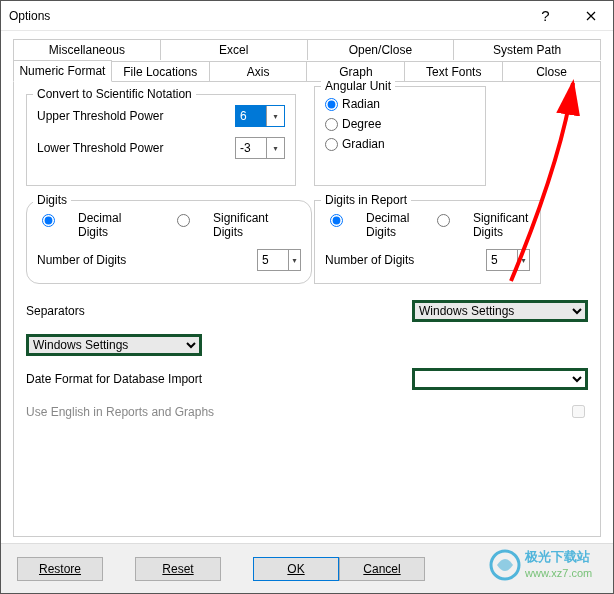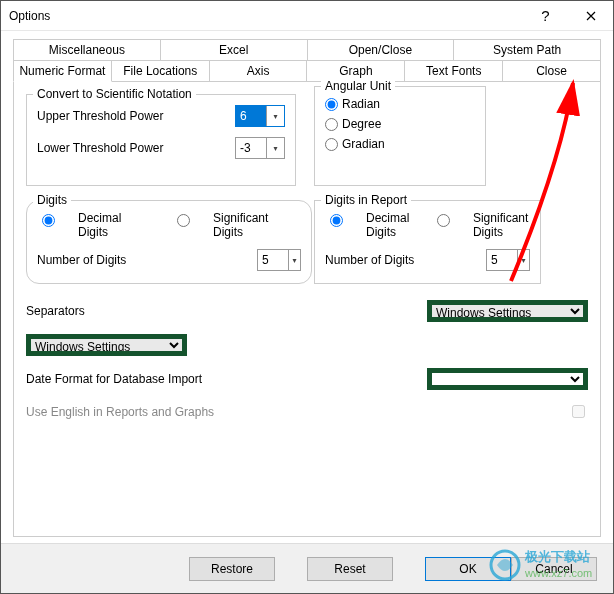--- a/index.html
+++ b/index.html
@@ -35,20 +35,21 @@
     font-size: 13px;
   }
   .titlebar .winbtn.help { font-size: 15px; }
   .titlebar .winbtn.close svg { width:10px; height:10px; }
   
   .tabs-area {
     margin: 8px 12px 0 12px;
   }
   .tabrow {
     display: flex;
+    align-items: flex-end;
   }
   .tab {
     flex: 1;
     border: 1px solid #ccc;
     border-bottom: none;
     padding: 3px 0;
     text-align: center;
     background: #fff;
     margin-left: -1px;
     cursor: default;
@@ -135,39 +136,39 @@
     display:flex; align-items:flex-start; gap:20px;
   }
   
   .formrow {
     position:absolute;
     display:flex; align-items:center;
     left:12px; right:12px;
   }
   .formrow .lbl { width: 290px; }
   select.combo {
-    height:22px; width:161px;
+    height:22px; width:176px;
     font-size:12px;
-    border:5px solid #14532d;
+    border:3px solid #14532d;
     background:#e9e9e9;
   }
   select.combo.blank { background:#fff; }
   input.chk { width:13px; height:13px; }
   .disabled { color:#888; }
   
   .btnbar {
     position:absolute;
     left:0; right:0; bottom:0;
     height:50px;
     display:flex;
     align-items:center;
-    justify-content:flex-end;
     padding:0 16px;
     background:#f0f0f0;
     border-top:1px solid #ddd;
+    text-decoration:underline;
   }
   button.btn {
     height:24px; min-width:86px;
     background:#e1e1e1;
     border:1px solid #adadad;
     font-size:12px;
     padding:0 10px;
   }
   button.btn.default { border:1px solid #0078d7; }
   .spacer { width:32px; }

